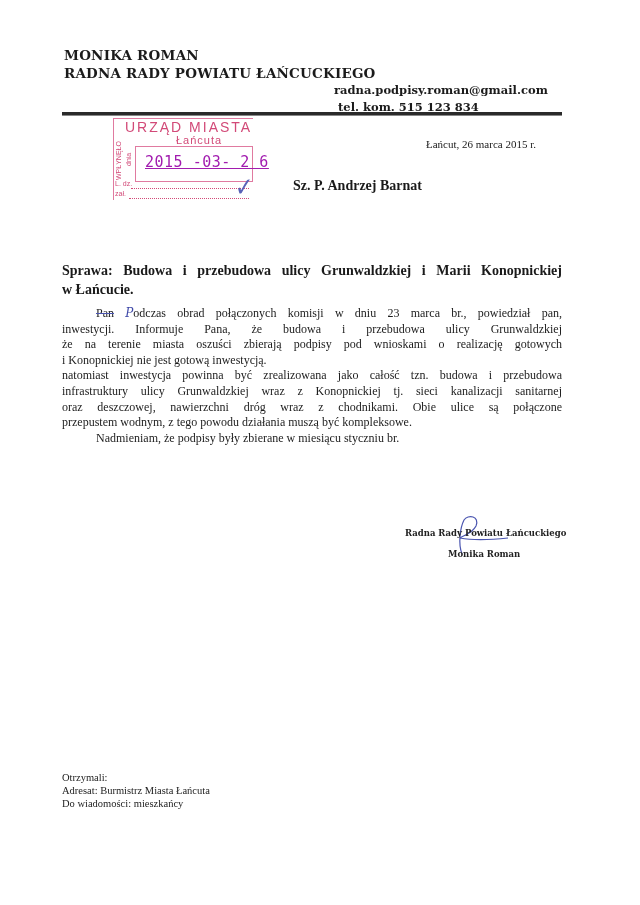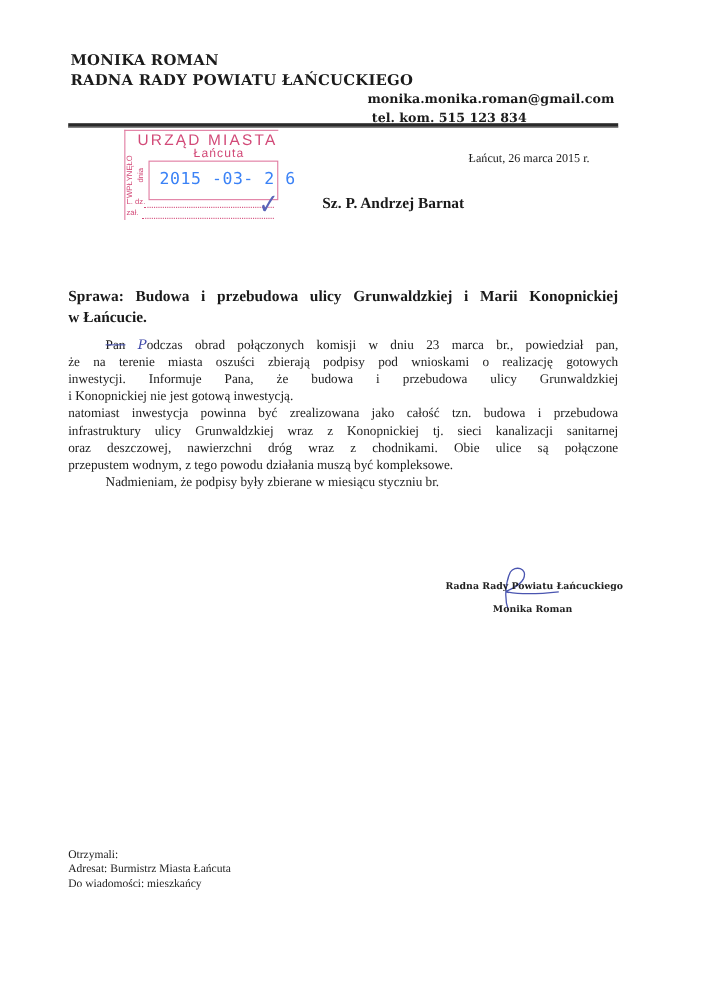--- a/index.html
+++ b/index.html
@@ -10,21 +10,21 @@
   .contact { left: 334px; top: 82px; font-family: "DejaVu Serif", serif; font-weight: bold; font-size: 11.5px; line-height: 17px; color: #1b1b1b; }
   .contact div { white-space: nowrap; }
   .contact .tel { padding-left: 4px; }
   .rule { left: 62px; top: 112px; width: 500px; height: 3px; background: #2a2a2a; border-bottom: 1px solid #888; }
   .stamp { left: 113px; top: 118px; width: 118px; height: 85px; color: #d24a78; font-family: "Liberation Sans", sans-serif; }
   .stamp .top-line { position: absolute; left: 0; top: 0; width: 140px; border-top: 1.5px solid #e07aa0; }
   .stamp .left-line { position: absolute; left: 0; top: 0; height: 82px; border-left: 1.5px solid #e07aa0; }
   .stamp .title { position: absolute; left: 12px; top: 1px; font-size: 14px; letter-spacing: 2px; color: #d24a78; white-space: nowrap; }
   .stamp .city { position: absolute; left: 48px; top: 16px; font-size: 11px; letter-spacing: 1px; color: #d24a78; padding-left: 15px; }
   .stamp .datebox { position: absolute; left: 22px; top: 28px; width: 116px; height: 34px; border: 1.2px solid #e07aa0; }
-  .stamp .date { position: absolute; left: 32px; top: 35px; font-size: 15px; letter-spacing: 0.5px; color: #3b82f6; white-space: nowrap; font-family: "DejaVu Sans Mono", monospace; }
+  .stamp .date { position: absolute; left: 32px; top: 35px; font-size: 15px; letter-spacing: 0.5px; color: #a21caf; white-space: nowrap; font-family: "DejaVu Sans Mono", monospace; text-decoration: underline; }
   .stamp .vert { position: absolute; left: 2px; top: 62px; transform: rotate(-90deg); transform-origin: left top; font-size: 7px; color: #d24a78; white-space: nowrap; }
   .stamp .vert2 { position: absolute; left: 12px; top: 48px; transform: rotate(-90deg); transform-origin: left top; font-size: 7px; color: #d24a78; white-space: nowrap; }
   .stamp .dz { position: absolute; left: 2px; top: 62px; font-size: 7px; color: #d24a78; white-space: nowrap; }
   .stamp .zal { position: absolute; left: 2px; top: 72px; font-size: 7px; color: #d24a78; white-space: nowrap; }
   .stamp .dots1 { position: absolute; left: 18px; top: 70px; width: 118px; border-bottom: 1px dotted #d24a78; }
   .stamp .dots2 { position: absolute; left: 16px; top: 80px; width: 120px; border-bottom: 1px dotted #d24a78; }
   .stamp .tick { position: absolute; left: 122px; top: 56px; font-size: 22px; color: #5a63b8; font-family: "DejaVu Sans", sans-serif; transform: scaleY(1.2); }
   .place-date { left: 426px; top: 138px; font-family: "Liberation Serif", serif; font-size: 11px; white-space: nowrap; }
   .recipient { left: 293px; top: 176px; font-family: "Liberation Serif", serif; font-weight: bold; font-size: 14px; line-height: 19px; }
   .recipient div { white-space: nowrap; }
@@ -44,21 +44,21 @@
 </style>
 </head>
 <body>
 
 <div class="abs hdr-name">
   <div>MONIKA ROMAN</div>
   <div>RADNA RADY POWIATU  ŁAŃCUCKIEGO</div>
 </div>
 
 <div class="abs contact">
-  <div>monika.monika.roman@gmail.com</div>
+  <div>radna.podpisy.roman@gmail.com</div>
   <div class="tel">tel. kom. 515 123 834</div>
 </div>
 
 <div class="abs rule"></div>
 
 <div class="abs stamp">
   <div class="top-line"></div>
   <div class="left-line"></div>
   <div class="title">URZĄD MIASTA</div>
   <div class="city">Łańcuta</div>
@@ -79,22 +79,22 @@
   <div>Sz. P. Andrzej Barnat</div>
 </div>
 
 <div class="abs subject">
   <div>Sprawa: Budowa i przebudowa ulicy Grunwaldzkiej i Marii Konopnickiej</div>
   <div class="l2">w Łańcucie.</div>
 </div>
 
 <div class="abs body-text">
   <span class="ln ind"><span class="strike">Pan</span> <span class="hand">P</span><span>odczas obrad połączonych komisji w dniu 23 marca br., powiedział pan,</span></span>
+  <span class="ln">inwestycji. Informuje Pana, że budowa i przebudowa ulicy Grunwaldzkiej</span>
   <span class="ln">że na terenie miasta oszuści zbierają podpisy pod wnioskami o realizację gotowych</span>
-  <span class="ln">inwestycji. Informuje Pana, że budowa i przebudowa ulicy Grunwaldzkiej</span>
   <span class="ln last">i Konopnickiej  nie jest gotową inwestycją.</span>
   <span class="ln">natomiast inwestycja powinna być zrealizowana jako całość tzn. budowa i przebudowa</span>
   <span class="ln">infrastruktury ulicy Grunwaldzkiej wraz z Konopnickiej tj. sieci kanalizacji sanitarnej</span>
   <span class="ln">oraz deszczowej, nawierzchni dróg wraz z chodnikami. Obie ulice są połączone</span>
   <span class="ln last">przepustem wodnym, z tego powodu działania muszą być kompleksowe.</span>
   <span class="ln last ind">Nadmieniam, że podpisy były zbierane w miesiącu styczniu br.</span>
 </div>
 
 <svg class="abs sig-mark" viewBox="0 0 60 44">
   <path d="M12 40 C 8 30, 10 14, 14 6 C 18 0, 30 2, 26 12 C 22 20, 12 22, 10 24 M10 24 C 20 26, 40 26, 58 24" fill="none" stroke="#4a55b0" stroke-width="1.2"></path>

